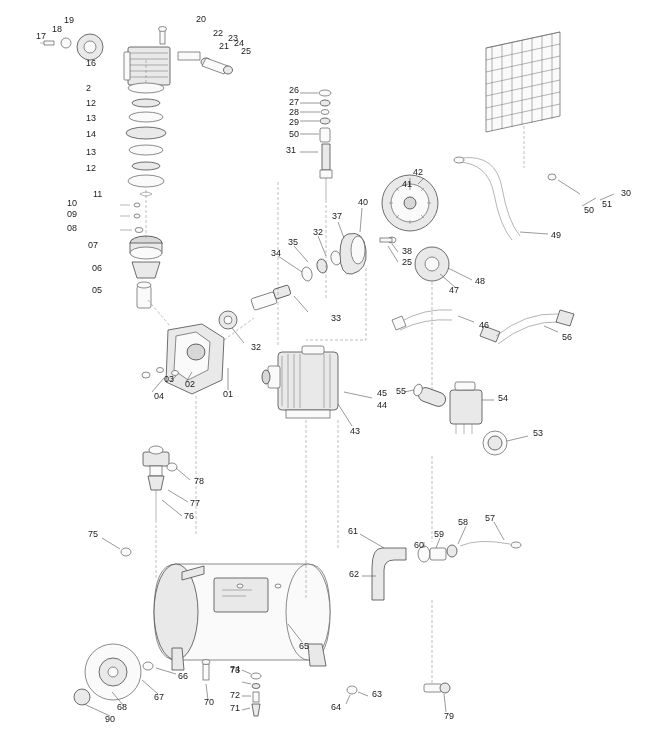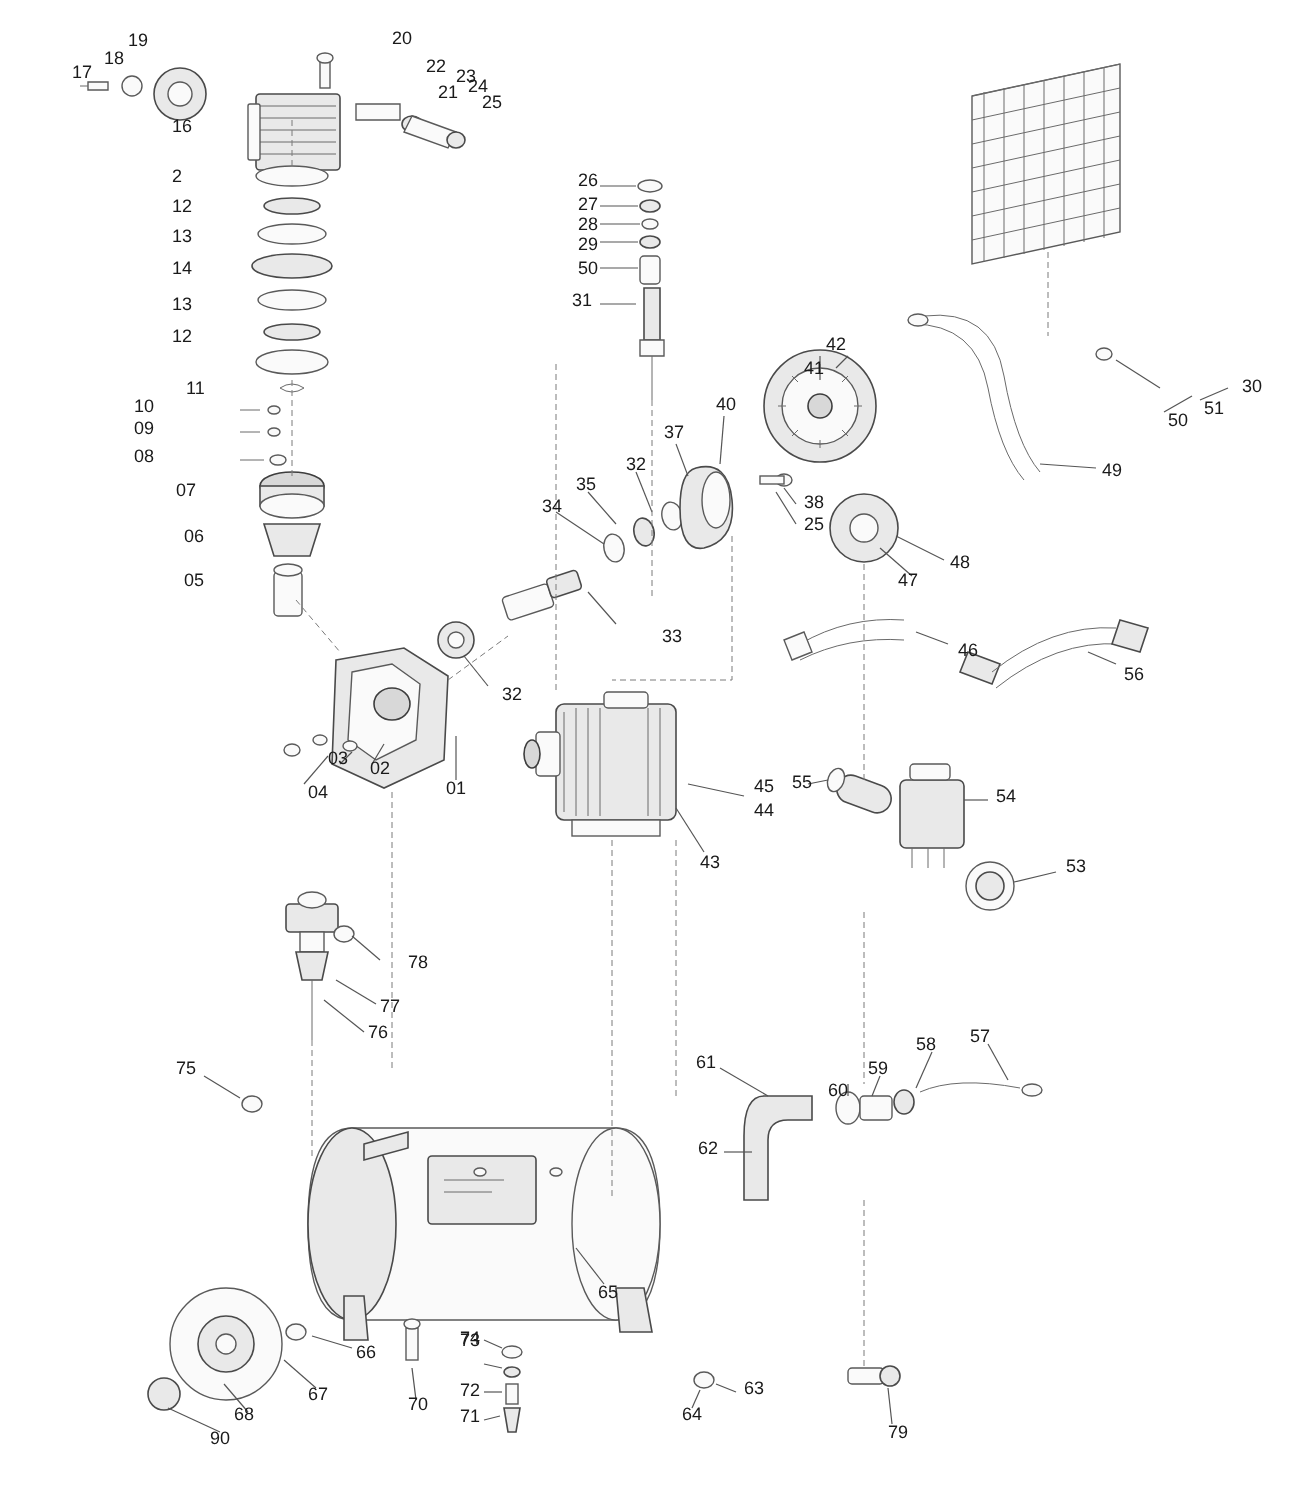--- a/index.html
+++ b/index.html
@@ -431,35 +431,35 @@
   <div class="callout" style="left:396px; top:386px;">55</div>
   <div class="callout" style="left:562px; top:332px;">56</div>
 
   <div class="callout" style="left:485px; top:513px;">57</div>
   <div class="callout" style="left:458px; top:517px;">58</div>
   <div class="callout" style="left:434px; top:529px;">59</div>
   <div class="callout" style="left:414px; top:540px;">60</div>
   <div class="callout" style="left:348px; top:526px;">61</div>
   <div class="callout" style="left:349px; top:569px;">62</div>
   <div class="callout" style="left:372px; top:689px;">63</div>
-  <div class="callout" style="left:341px; top:702px;text-align:right;">64</div>
+  <div class="callout" style="left:331px; top:702px;text-align:right;">64</div>
   <div class="callout" style="left:299px; top:641px;">65</div>
   <div class="callout" style="left:178px; top:671px;">66</div>
   <div class="callout" style="left:154px; top:692px;">67</div>
   <div class="callout" style="left:117px; top:702px;">68</div>
   <div class="callout" style="left:105px; top:714px;">90</div>
   <div class="callout" style="left:204px; top:697px;">70</div>
   <div class="callout" style="left:230px; top:703px;">71</div>
   <div class="callout" style="left:230px; top:690px;">72</div>
   <div class="callout" style="left:230px; top:665px;">73</div>
   <div class="callout" style="left:230px; top:664px;">74</div>
   <div class="callout" style="left:88px; top:529px;">75</div>
   <div class="callout" style="left:184px; top:511px;">76</div>
   <div class="callout" style="left:190px; top:498px;">77</div>
-  <div class="callout" style="left:194px; top:476px;margin-left:10px;">78</div>
+  <div class="callout" style="left:194px; top:476px;">78</div>
   <div class="callout" style="left:444px; top:711px;">79</div>
 
   <div class="callout" style="left:223px; top:389px;">01</div>
   <div class="callout" style="left:185px; top:379px;">02</div>
   <div class="callout" style="left:164px; top:374px;">03</div>
   <div class="callout" style="left:154px; top:391px;">04</div>
 
 </div>
 
 </body></html>

